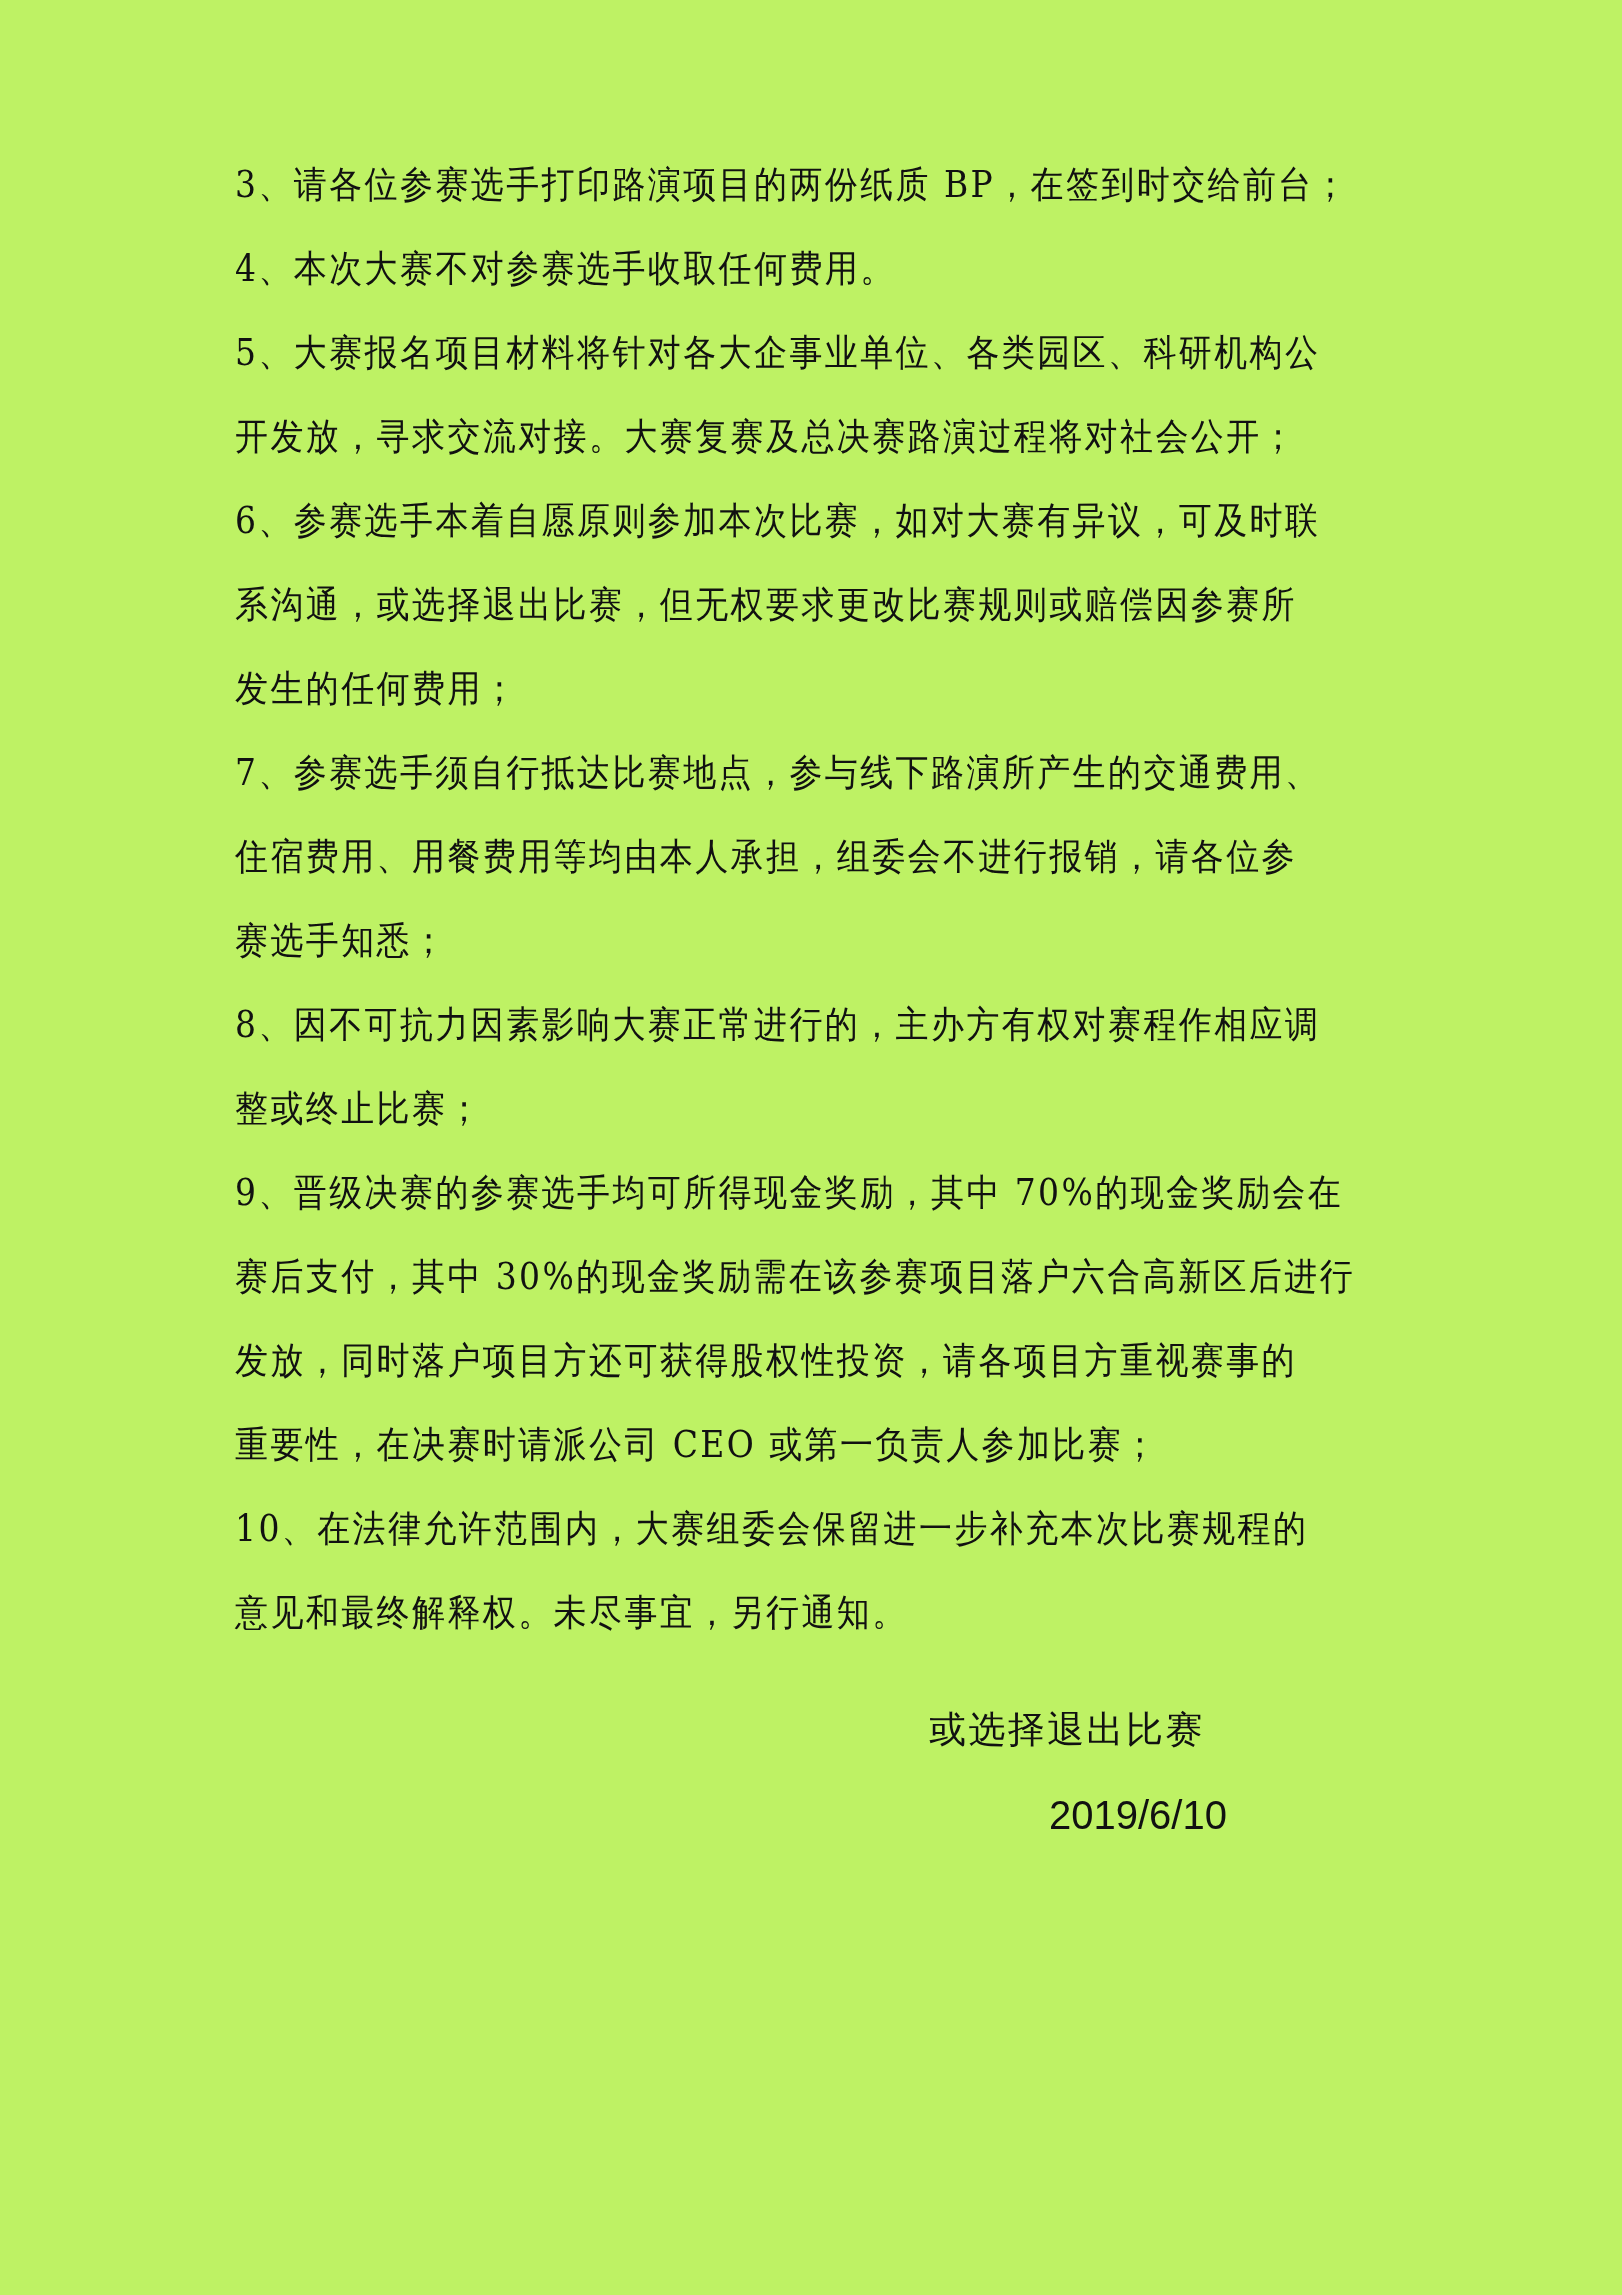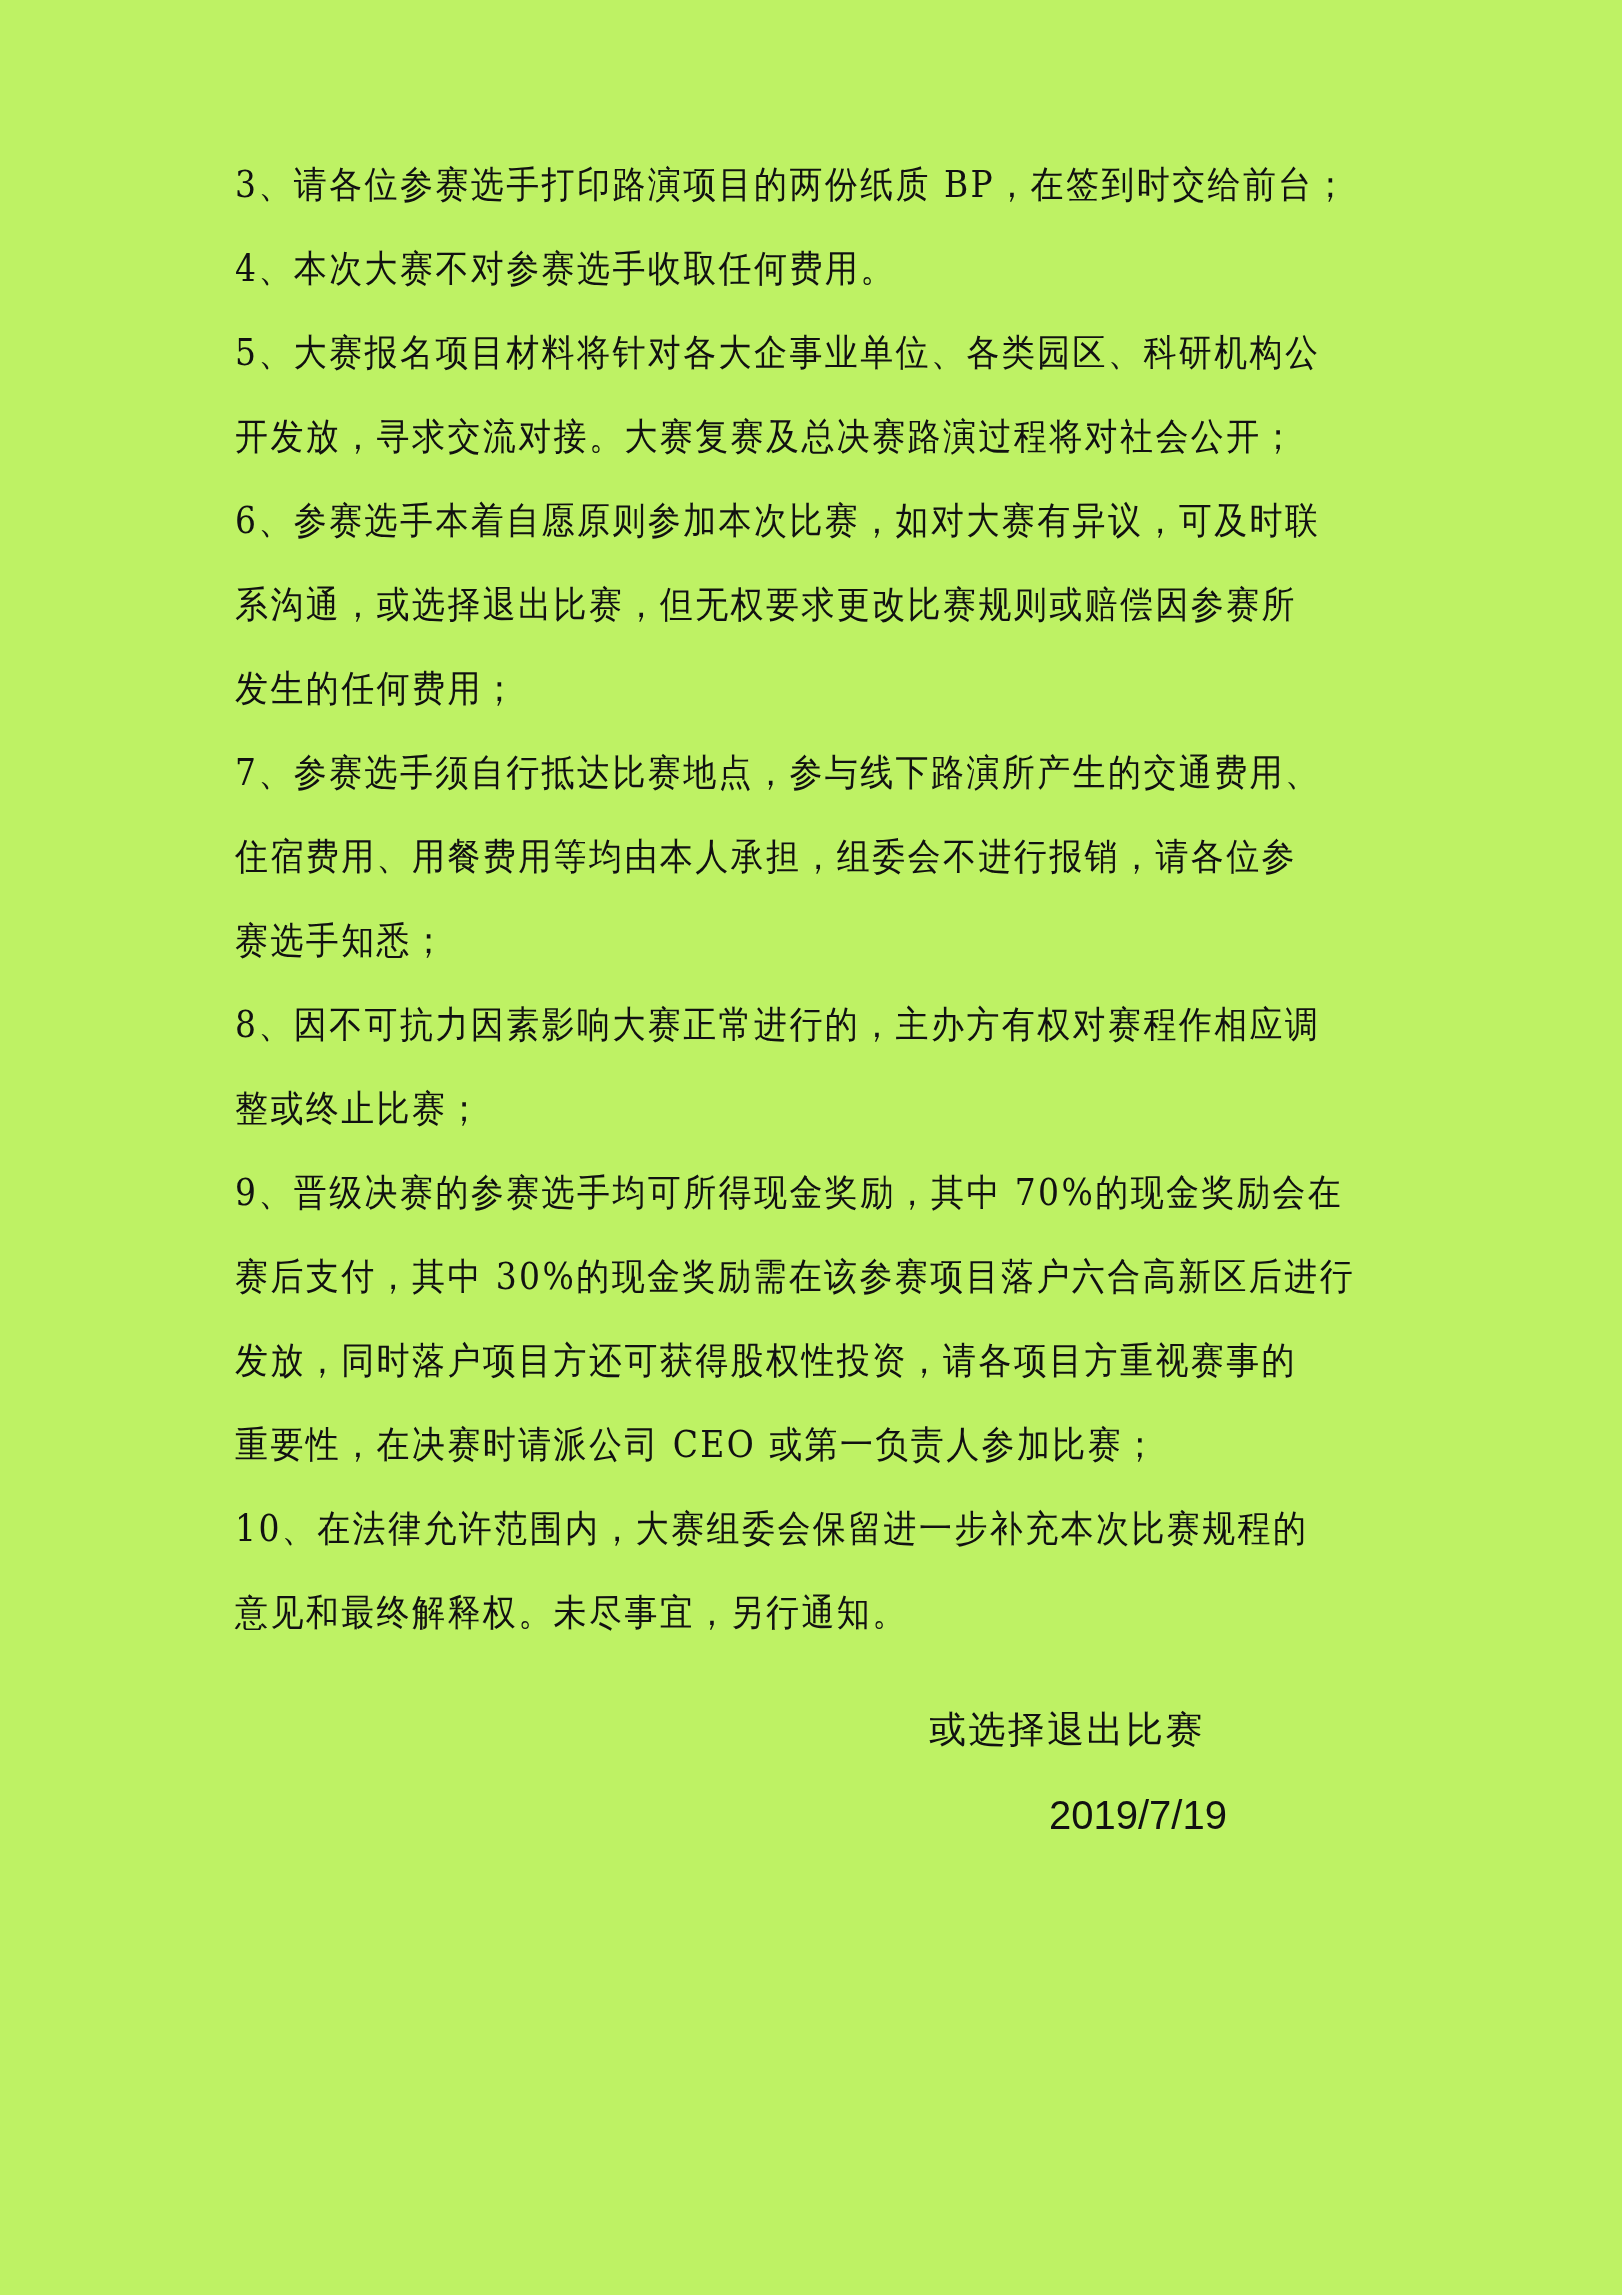--- a/index.html
+++ b/index.html
@@ -79,15 +79,15 @@
     <div class="line">整或终止比赛；</div>
     <div class="line">9、晋级决赛的参赛选手均可所得现金奖励，其中 70%的现金奖励会在</div>
     <div class="line">赛后支付，其中 30%的现金奖励需在该参赛项目落户六合高新区后进行</div>
     <div class="line">发放，同时落户项目方还可获得股权性投资，请各项目方重视赛事的</div>
     <div class="line">重要性，在决赛时请派公司 CEO 或第一负责人参加比赛；</div>
     <div class="line">10、在法律允许范围内，大赛组委会保留进一步补充本次比赛规程的</div>
     <div class="line">意见和最终解释权。未尽事宜，另行通知。</div>
   </div>
 
   <div class="signature">或选择退出比赛</div>
-  <div class="date">2019/7/19</div>
+  <div class="date">2019/6/10</div>
 </div>
 
 
 </body></html>

